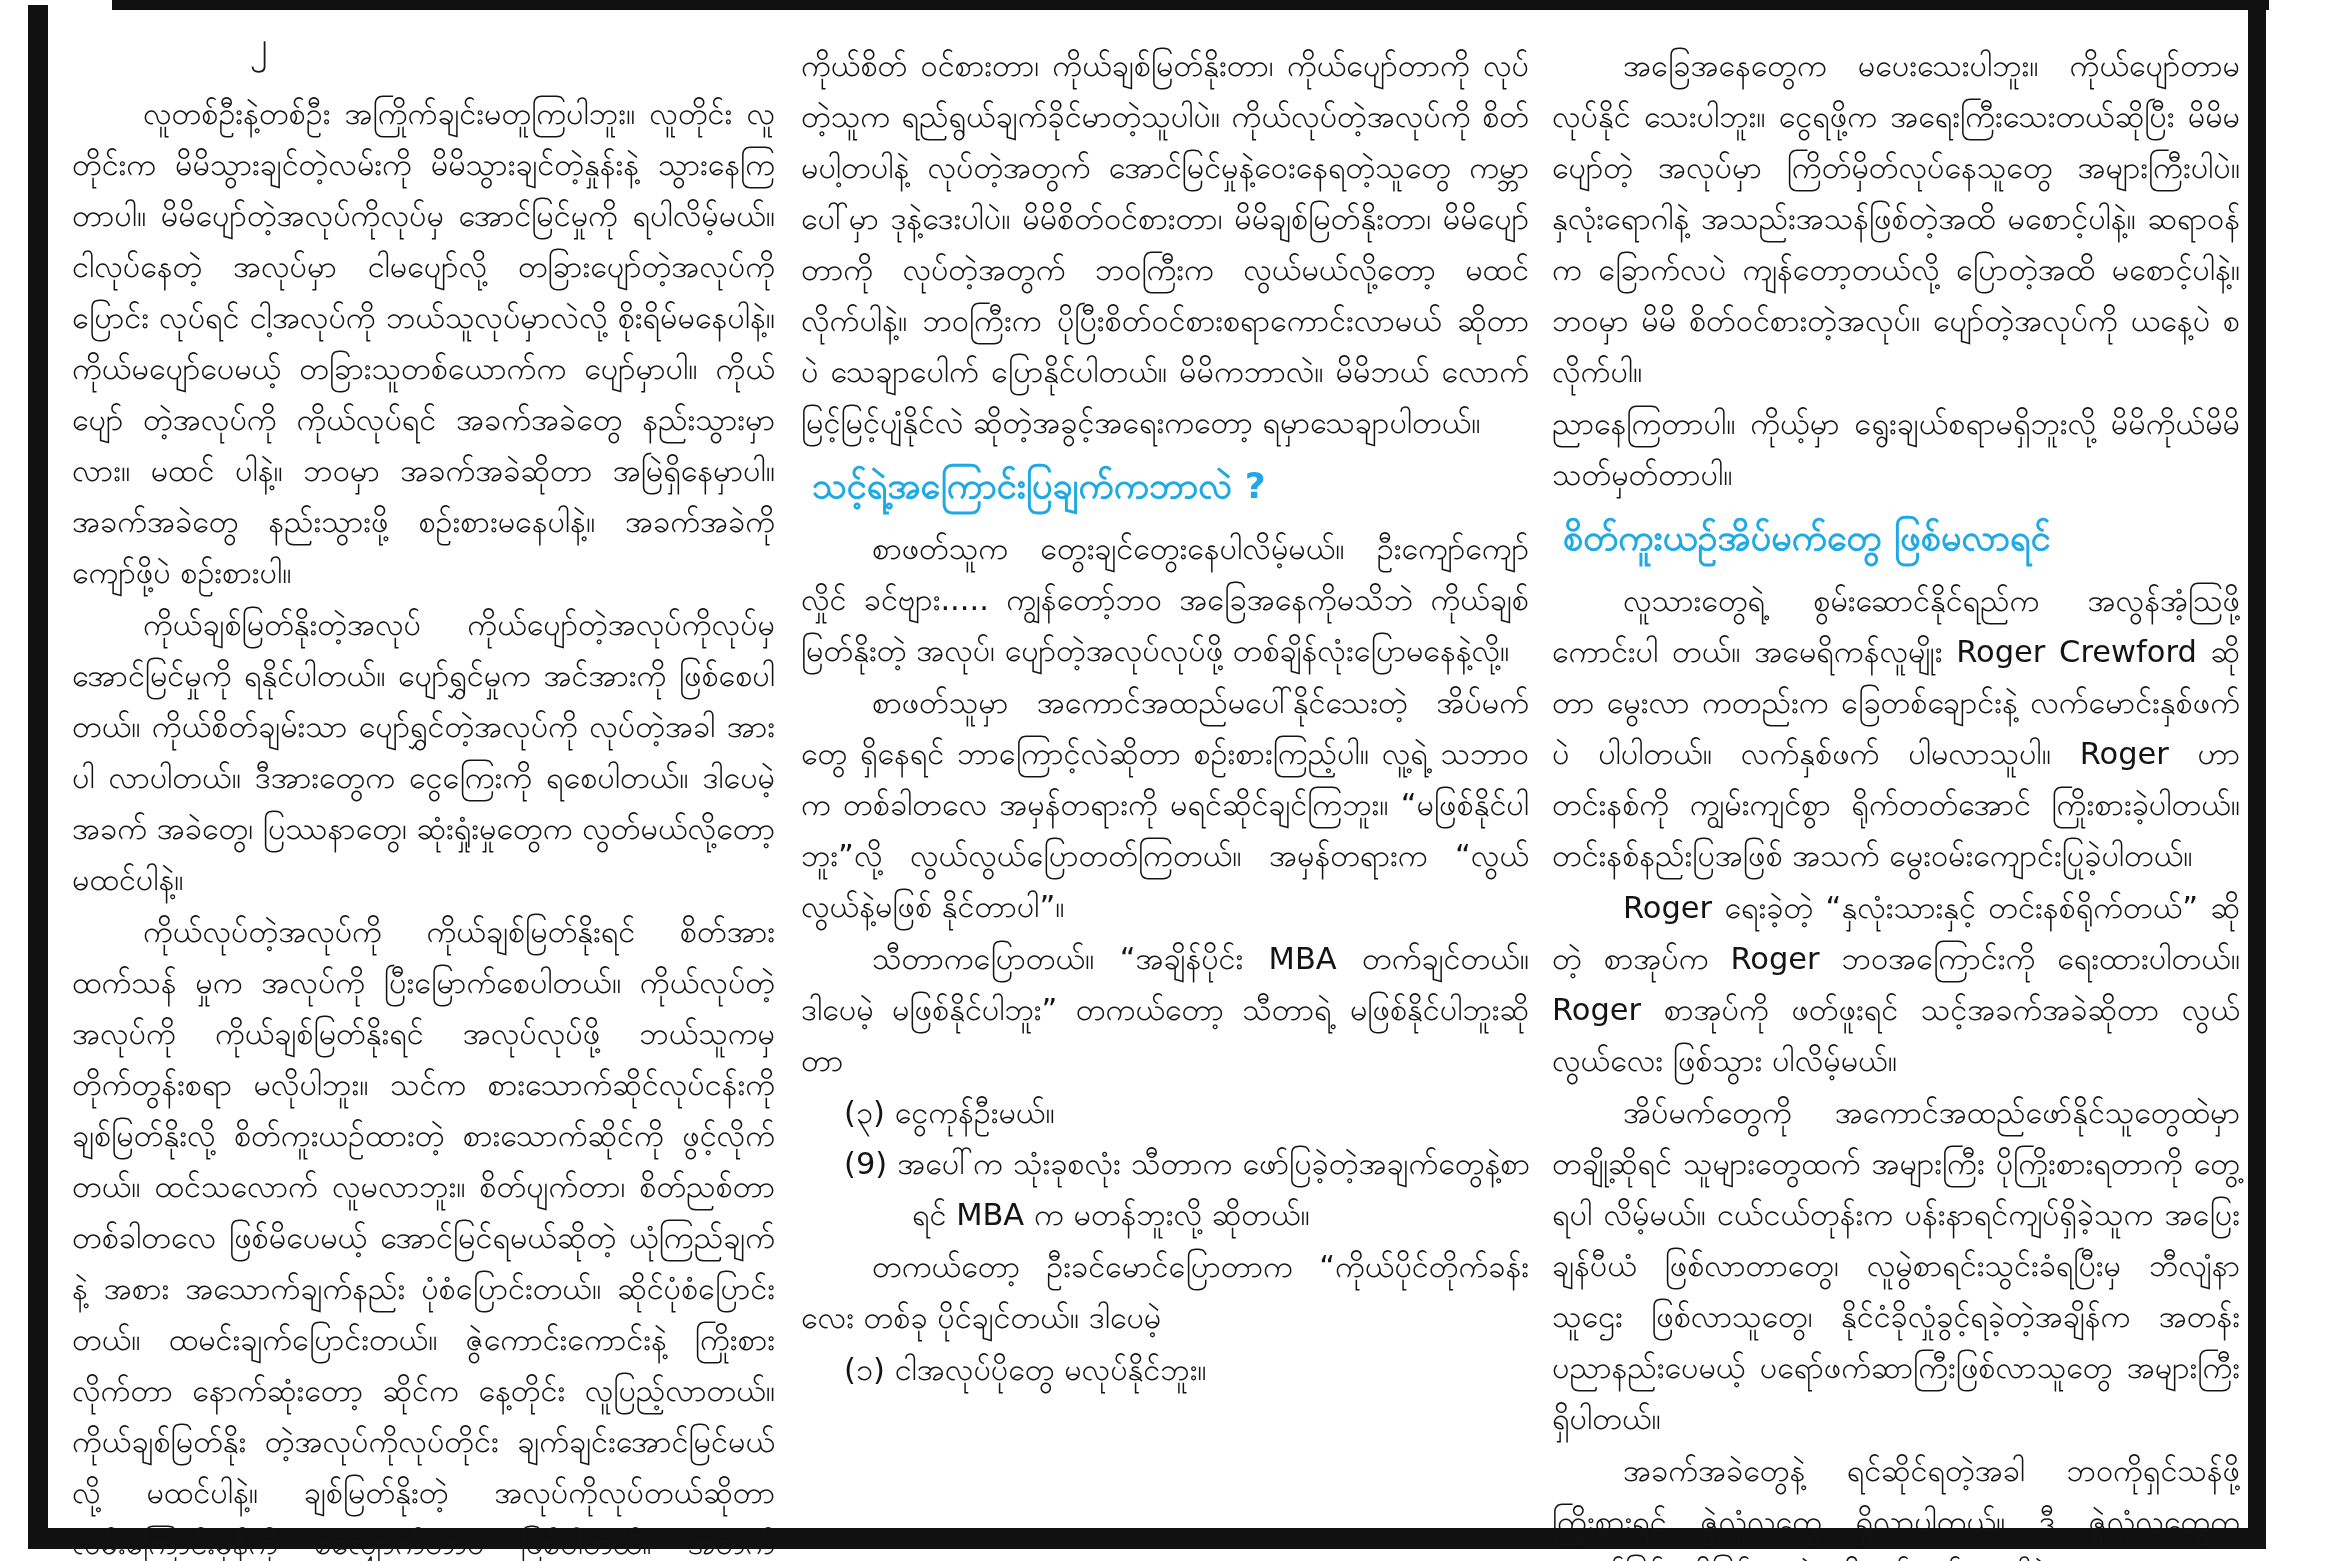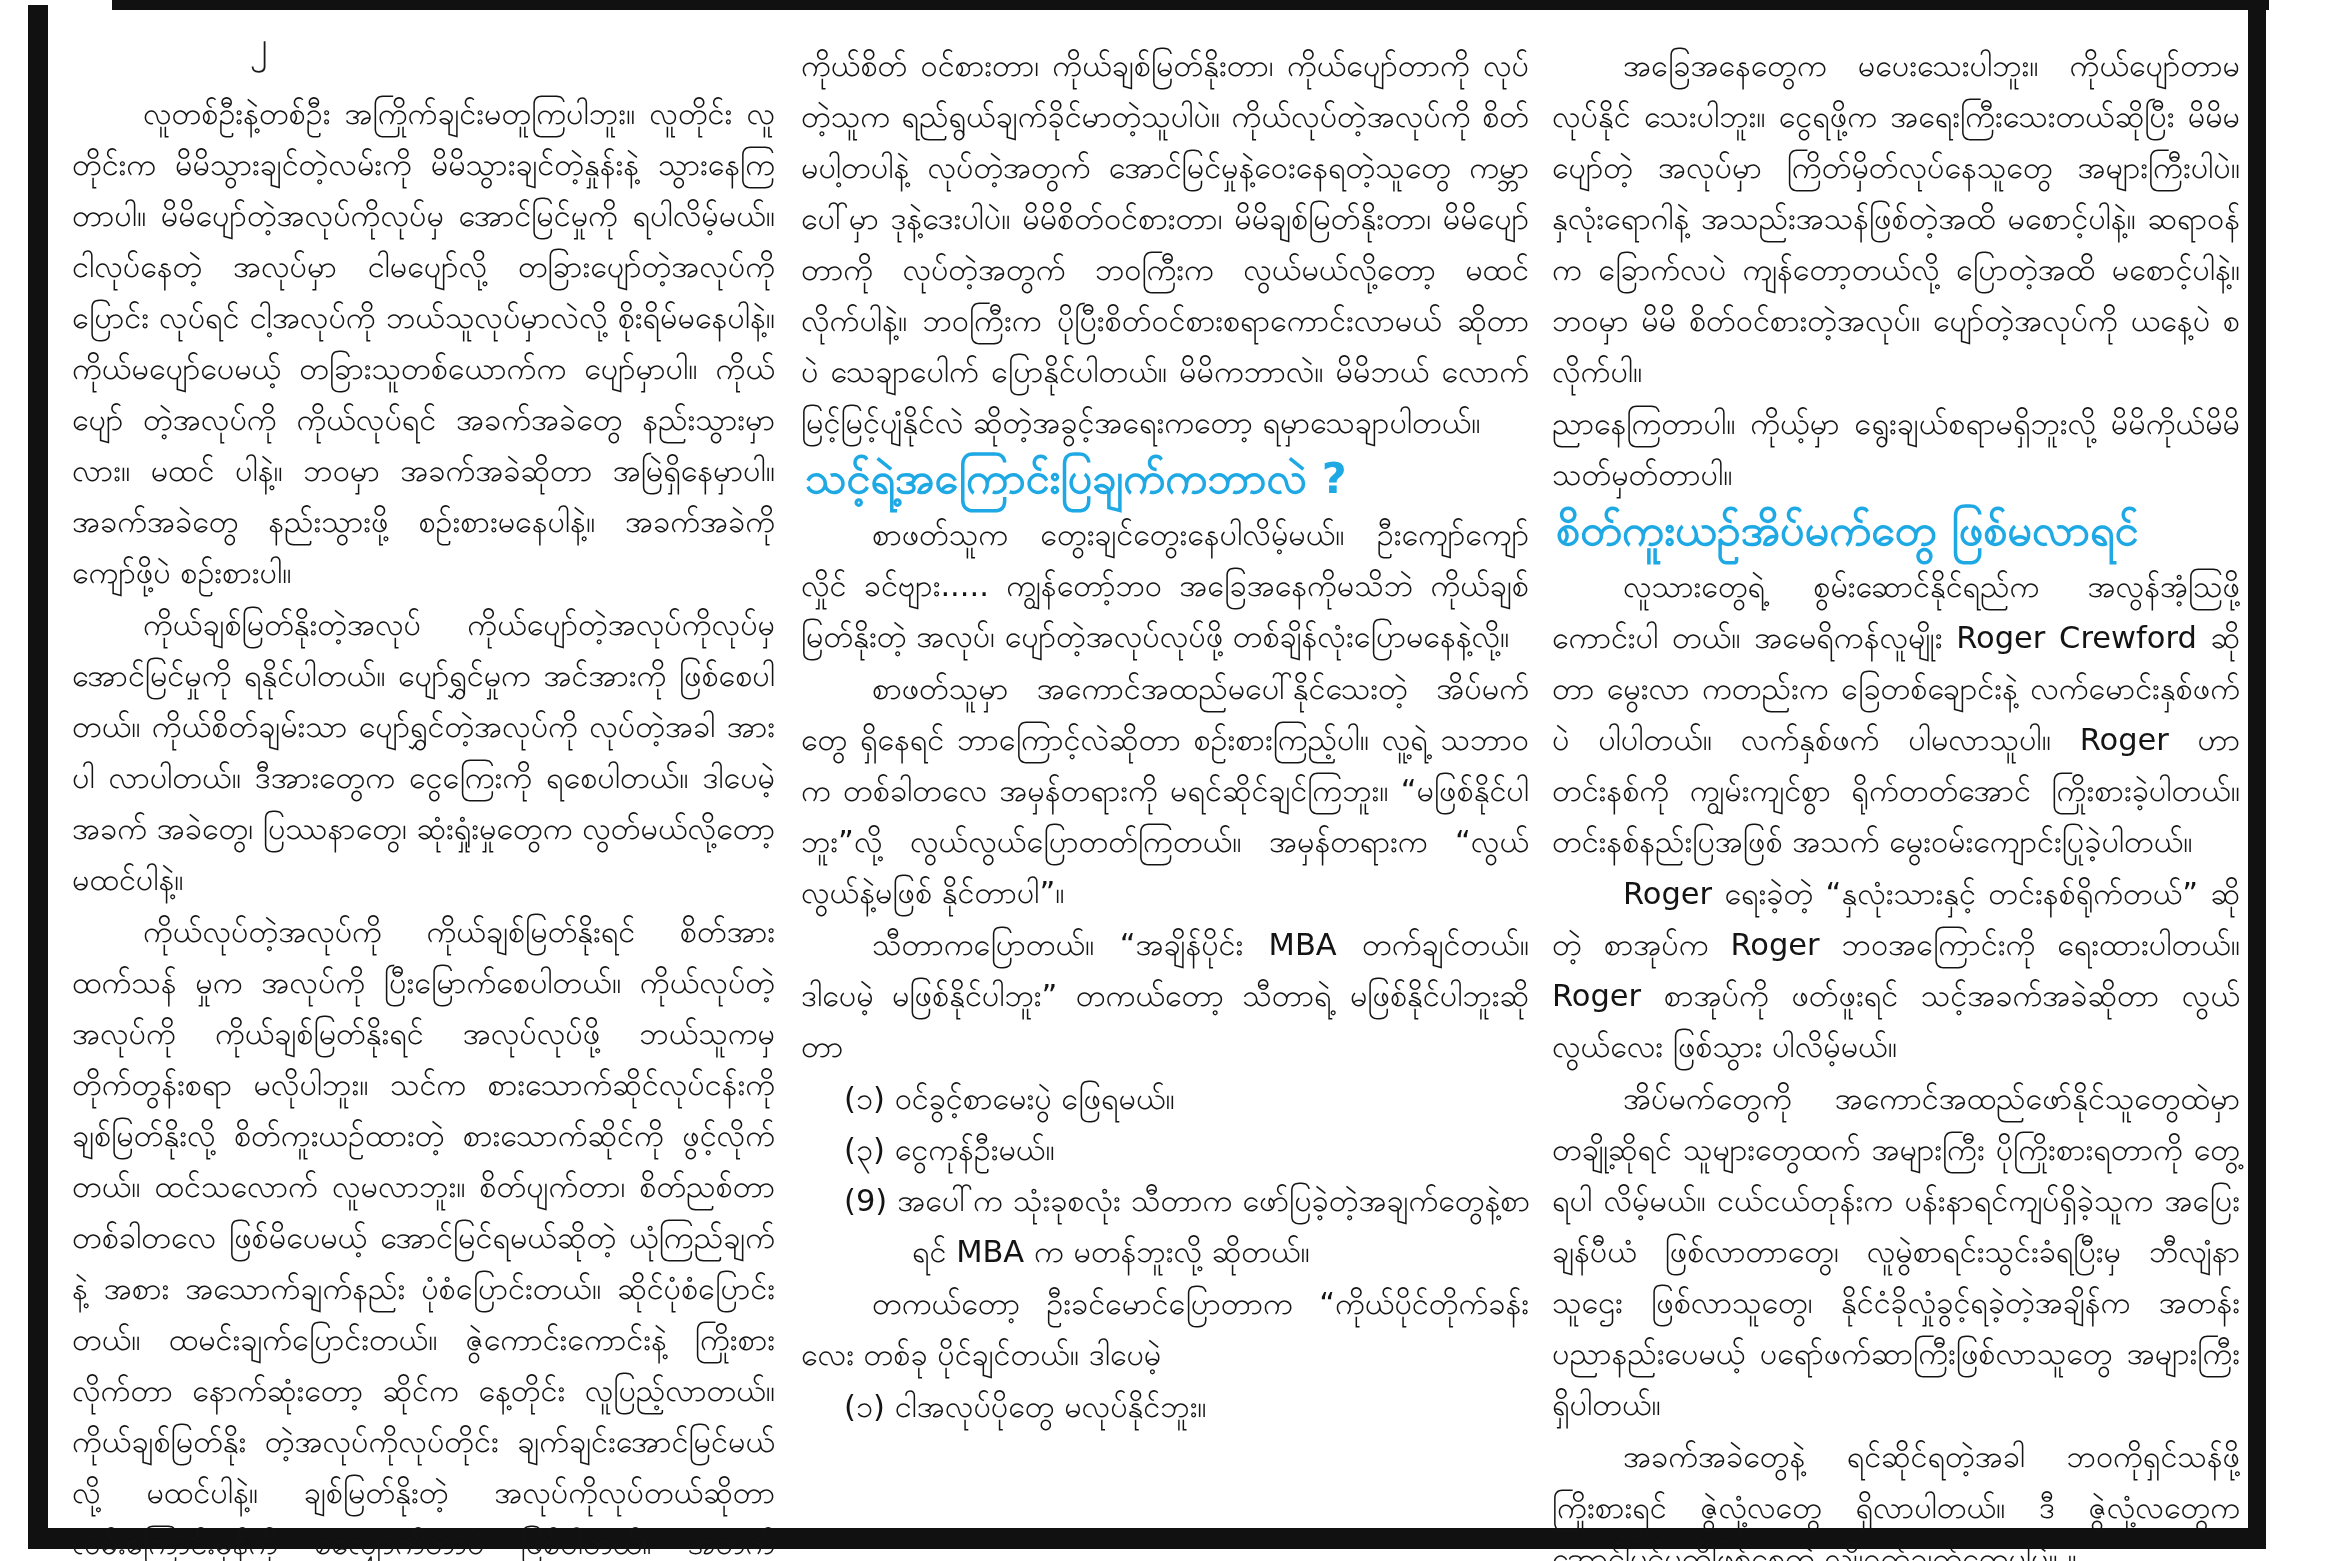--- a/index.html
+++ b/index.html
@@ -36,22 +36,22 @@
     letter-spacing:0;
   }
   .col-1{left:71px;width:705px;}
   .col-1 .para:first-child{margin-top:49px;}
   .col-2{left:800px;width:730px;}
   .col-3{left:1551px;width:690px;}
 
   .para{margin:1px;}
   .para.indent{text-indent:71px;}
   .heading{
-    margin:5px;
-    font-size:43px;line-height:51px;
+    margin:12px;
+    font-size:36px;line-height:51px;
     font-weight:bold;
     color:var(--accent);
     text-align:left;
   }
   .list-item{
     margin:0;
     padding-left:112px;
     text-indent:-68px;
     text-align:justify;
   }
@@ -70,21 +70,20 @@
     <p class="para indent">လူတစ်ဦးနဲ့တစ်ဦး အကြိုက်ချင်းမတူကြပါဘူး။ လူတိုင်း လူတိုင်းက မိမိသွားချင်တဲ့လမ်းကို မိမိသွားချင်တဲ့နှုန်းနဲ့ သွားနေကြ တာပါ။ မိမိပျော်တဲ့အလုပ်ကိုလုပ်မှ အောင်မြင်မှုကို ရပါလိမ့်မယ်။ ငါလုပ်နေတဲ့ အလုပ်မှာ ငါမပျော်လို့ တခြားပျော်တဲ့အလုပ်ကို ပြောင်း လုပ်ရင် ငါ့အလုပ်ကို ဘယ်သူလုပ်မှာလဲလို့ စိုးရိမ်မနေပါနဲ့။ ကိုယ်မပျော်ပေမယ့် တခြားသူတစ်ယောက်က ပျော်မှာပါ။ ကိုယ်ပျော် တဲ့အလုပ်ကို ကိုယ်လုပ်ရင် အခက်အခဲတွေ နည်းသွားမှာလား။ မထင် ပါနဲ့။ ဘဝမှာ အခက်အခဲဆိုတာ အမြဲရှိနေမှာပါ။ အခက်အခဲတွေ နည်းသွားဖို့ စဉ်းစားမနေပါနဲ့။ အခက်အခဲကို ကျော်ဖို့ပဲ စဉ်းစားပါ။</p>
     <p class="para indent">ကိုယ်ချစ်မြတ်နိုးတဲ့အလုပ် ကိုယ်ပျော်တဲ့အလုပ်ကိုလုပ်မှ အောင်မြင်မှုကို ရနိုင်ပါတယ်။ ပျော်ရွှင်မှုက အင်အားကို ဖြစ်စေပါ တယ်။ ကိုယ်စိတ်ချမ်းသာ ပျော်ရွှင်တဲ့အလုပ်ကို လုပ်တဲ့အခါ အားပါ လာပါတယ်။ ဒီအားတွေက ငွေကြေးကို ရစေပါတယ်။ ဒါပေမဲ့ အခက် အခဲတွေ၊ ပြဿနာတွေ၊ ဆုံးရှုံးမှုတွေက လွတ်မယ်လို့တော့ မထင်ပါနဲ့။</p>
     <p class="para indent">ကိုယ်လုပ်တဲ့အလုပ်ကို ကိုယ်ချစ်မြတ်နိုးရင် စိတ်အားထက်သန် မှုက အလုပ်ကို ပြီးမြောက်စေပါတယ်။ ကိုယ်လုပ်တဲ့အလုပ်ကို ကိုယ်ချစ်မြတ်နိုးရင် အလုပ်လုပ်ဖို့ ဘယ်သူကမှ တိုက်တွန်းစရာ မလိုပါဘူး။ သင်က စားသောက်ဆိုင်လုပ်ငန်းကို ချစ်မြတ်နိုးလို့ စိတ်ကူးယဉ်ထားတဲ့ စားသောက်ဆိုင်ကို ဖွင့်လိုက်တယ်။ ထင်သလောက် လူမလာဘူး။ စိတ်ပျက်တာ၊ စိတ်ညစ်တာ တစ်ခါတလေ ဖြစ်မိပေမယ့် အောင်မြင်ရမယ်ဆိုတဲ့ ယုံကြည်ချက်နဲ့ အစား အသောက်ချက်နည်း ပုံစံပြောင်းတယ်။ ဆိုင်ပုံစံပြောင်းတယ်။ ထမင်းချက်ပြောင်းတယ်။ ဇွဲကောင်းကောင်းနဲ့ ကြိုးစားလိုက်တာ နောက်ဆုံးတော့ ဆိုင်က နေ့တိုင်း လူပြည့်လာတယ်။ ကိုယ်ချစ်မြတ်နိုး တဲ့အလုပ်ကိုလုပ်တိုင်း ချက်ချင်းအောင်မြင်မယ်လို့ မထင်ပါနဲ့။ ချစ်မြတ်နိုးတဲ့ အလုပ်ကိုလုပ်တယ်ဆိုတာ လမ်းကြောင်းမှန်ကို စလျှောက်တာပဲ ဖြစ်ပါတယ်။ အတက်အဆင်းတွေ၊ ချောက်တွေ၊ ဖြတ်ရမယ့် မြစ်တွေ၊ ချောင်းတွေ၊ အများကြီးကျန်ပါသေးတယ်။ ဇွဲရှိဖို့ လိုပါတယ်။ မဆုတ်မနစ်ကြိုးစားရပါလိမ့်မယ်။</p>
   </div>
 <div class="col col-2">
     <p class="para">ကိုယ်စိတ် ဝင်စားတာ၊ ကိုယ်ချစ်မြတ်နိုးတာ၊ ကိုယ်ပျော်တာကို လုပ်တဲ့သူက ရည်ရွယ်ချက်ခိုင်မာတဲ့သူပါပဲ။ ကိုယ်လုပ်တဲ့အလုပ်ကို စိတ်မပါ့တပါနဲ့ လုပ်တဲ့အတွက် အောင်မြင်မှုနဲ့ဝေးနေရတဲ့သူတွေ ကမ္ဘာပေါ်မှာ ဒုနဲ့ဒေးပါပဲ။ မိမိစိတ်ဝင်စားတာ၊ မိမိချစ်မြတ်နိုးတာ၊ မိမိပျော်တာကို လုပ်တဲ့အတွက် ဘဝကြီးက လွယ်မယ်လို့တော့ မထင်လိုက်ပါနဲ့။ ဘဝကြီးက ပိုပြီးစိတ်ဝင်စားစရာကောင်းလာမယ် ဆိုတာပဲ သေချာပေါက် ပြောနိုင်ပါတယ်။ မိမိကဘာလဲ။ မိမိဘယ် လောက်မြင့်မြင့်ပျံနိုင်လဲ ဆိုတဲ့အခွင့်အရေးကတော့ ရမှာသေချာပါတယ်။</p>
     <h2 class="heading">သင့်ရဲ့အကြောင်းပြချက်ကဘာလဲ ?</h2>
     <p class="para indent">စာဖတ်သူက တွေးချင်တွေးနေပါလိမ့်မယ်။ ဦးကျော်ကျော်လှိုင် ခင်ဗျား..... ကျွန်တော့်ဘဝ အခြေအနေကိုမသိဘဲ ကိုယ်ချစ်မြတ်နိုးတဲ့ အလုပ်၊ ပျော်တဲ့အလုပ်လုပ်ဖို့ တစ်ချိန်လုံးပြောမနေနဲ့လို့။</p>
     <p class="para indent">စာဖတ်သူမှာ အကောင်အထည်မပေါ်နိုင်သေးတဲ့ အိပ်မက်တွေ ရှိနေရင် ဘာကြောင့်လဲဆိုတာ စဉ်းစားကြည့်ပါ။ လူ့ရဲ့ သဘာဝက တစ်ခါတလေ အမှန်တရားကို မရင်ဆိုင်ချင်ကြဘူး။ “မဖြစ်နိုင်ပါဘူး”လို့ လွယ်လွယ်ပြောတတ်ကြတယ်။ အမှန်တရားက “လွယ်လွယ်နဲ့မဖြစ် နိုင်တာပါ”။</p>
     <p class="para indent">သီတာကပြောတယ်။ “အချိန်ပိုင်း MBA တက်ချင်တယ်။ ဒါပေမဲ့ မဖြစ်နိုင်ပါဘူး” တကယ်တော့ သီတာရဲ့ မဖြစ်နိုင်ပါဘူးဆိုတာ</p>
-    <p class="list-item">(၁) ဝင်ခွင့်စာမေးပွဲ ဖြေရမယ်။</p>
     <p class="list-item">(၃) ငွေကုန်ဦးမယ်။</p>
     <p class="list-item">(9) အပေါ်က သုံးခုစလုံး သီတာက ဖော်ပြခဲ့တဲ့အချက်တွေနဲ့စာရင် MBA က မတန်ဘူးလို့ ဆိုတယ်။</p>
     <p class="para indent">တကယ်တော့ ဦးခင်မောင်ပြောတာက “ကိုယ်ပိုင်တိုက်ခန်းလေး တစ်ခု ပိုင်ချင်တယ်။ ဒါပေမဲ့</p>
     <p class="list-item">(၁) ငါအလုပ်ပိုတွေ မလုပ်နိုင်ဘူး။</p>
   </div>
 <div class="col col-3">
     <p class="para indent">အခြေအနေတွေက မပေးသေးပါဘူး။ ကိုယ်ပျော်တာမလုပ်နိုင် သေးပါဘူး။ ငွေရဖို့က အရေးကြီးသေးတယ်ဆိုပြီး မိမိမပျော်တဲ့ အလုပ်မှာ ကြိတ်မှိတ်လုပ်နေသူတွေ အများကြီးပါပဲ။ နှလုံးရောဂါနဲ့ အသည်းအသန်ဖြစ်တဲ့အထိ မစောင့်ပါနဲ့။ ဆရာဝန်က ခြောက်လပဲ ကျန်တော့တယ်လို့ ပြောတဲ့အထိ မစောင့်ပါနဲ့။ ဘဝမှာ မိမိ စိတ်ဝင်စားတဲ့အလုပ်။ ပျော်တဲ့အလုပ်ကို ယနေ့ပဲ စလိုက်ပါ။</p>
     <p class="para">ညာနေကြတာပါ။ ကိုယ့်မှာ ရွေးချယ်စရာမရှိဘူးလို့ မိမိကိုယ်မိမိ သတ်မှတ်တာပါ။</p>
     <h2 class="heading">စိတ်ကူးယဉ်အိပ်မက်တွေ ဖြစ်မလာရင်</h2>
     <p class="para indent">လူသားတွေရဲ့ စွမ်းဆောင်နိုင်ရည်က အလွန်အံ့သြဖို့ ကောင်းပါ တယ်။ အမေရိကန်လူမျိုး Roger Crewford ဆိုတာ မွေးလာ ကတည်းက ခြေတစ်ချောင်းနဲ့ လက်မောင်းနှစ်ဖက်ပဲ ပါပါတယ်။ လက်နှစ်ဖက် ပါမလာသူပါ။ Roger ဟာ တင်းနစ်ကို ကျွမ်းကျင်စွာ ရိုက်တတ်အောင် ကြိုးစားခဲ့ပါတယ်။ တင်းနစ်နည်းပြအဖြစ် အသက် မွေးဝမ်းကျောင်းပြုခဲ့ပါတယ်။</p>

